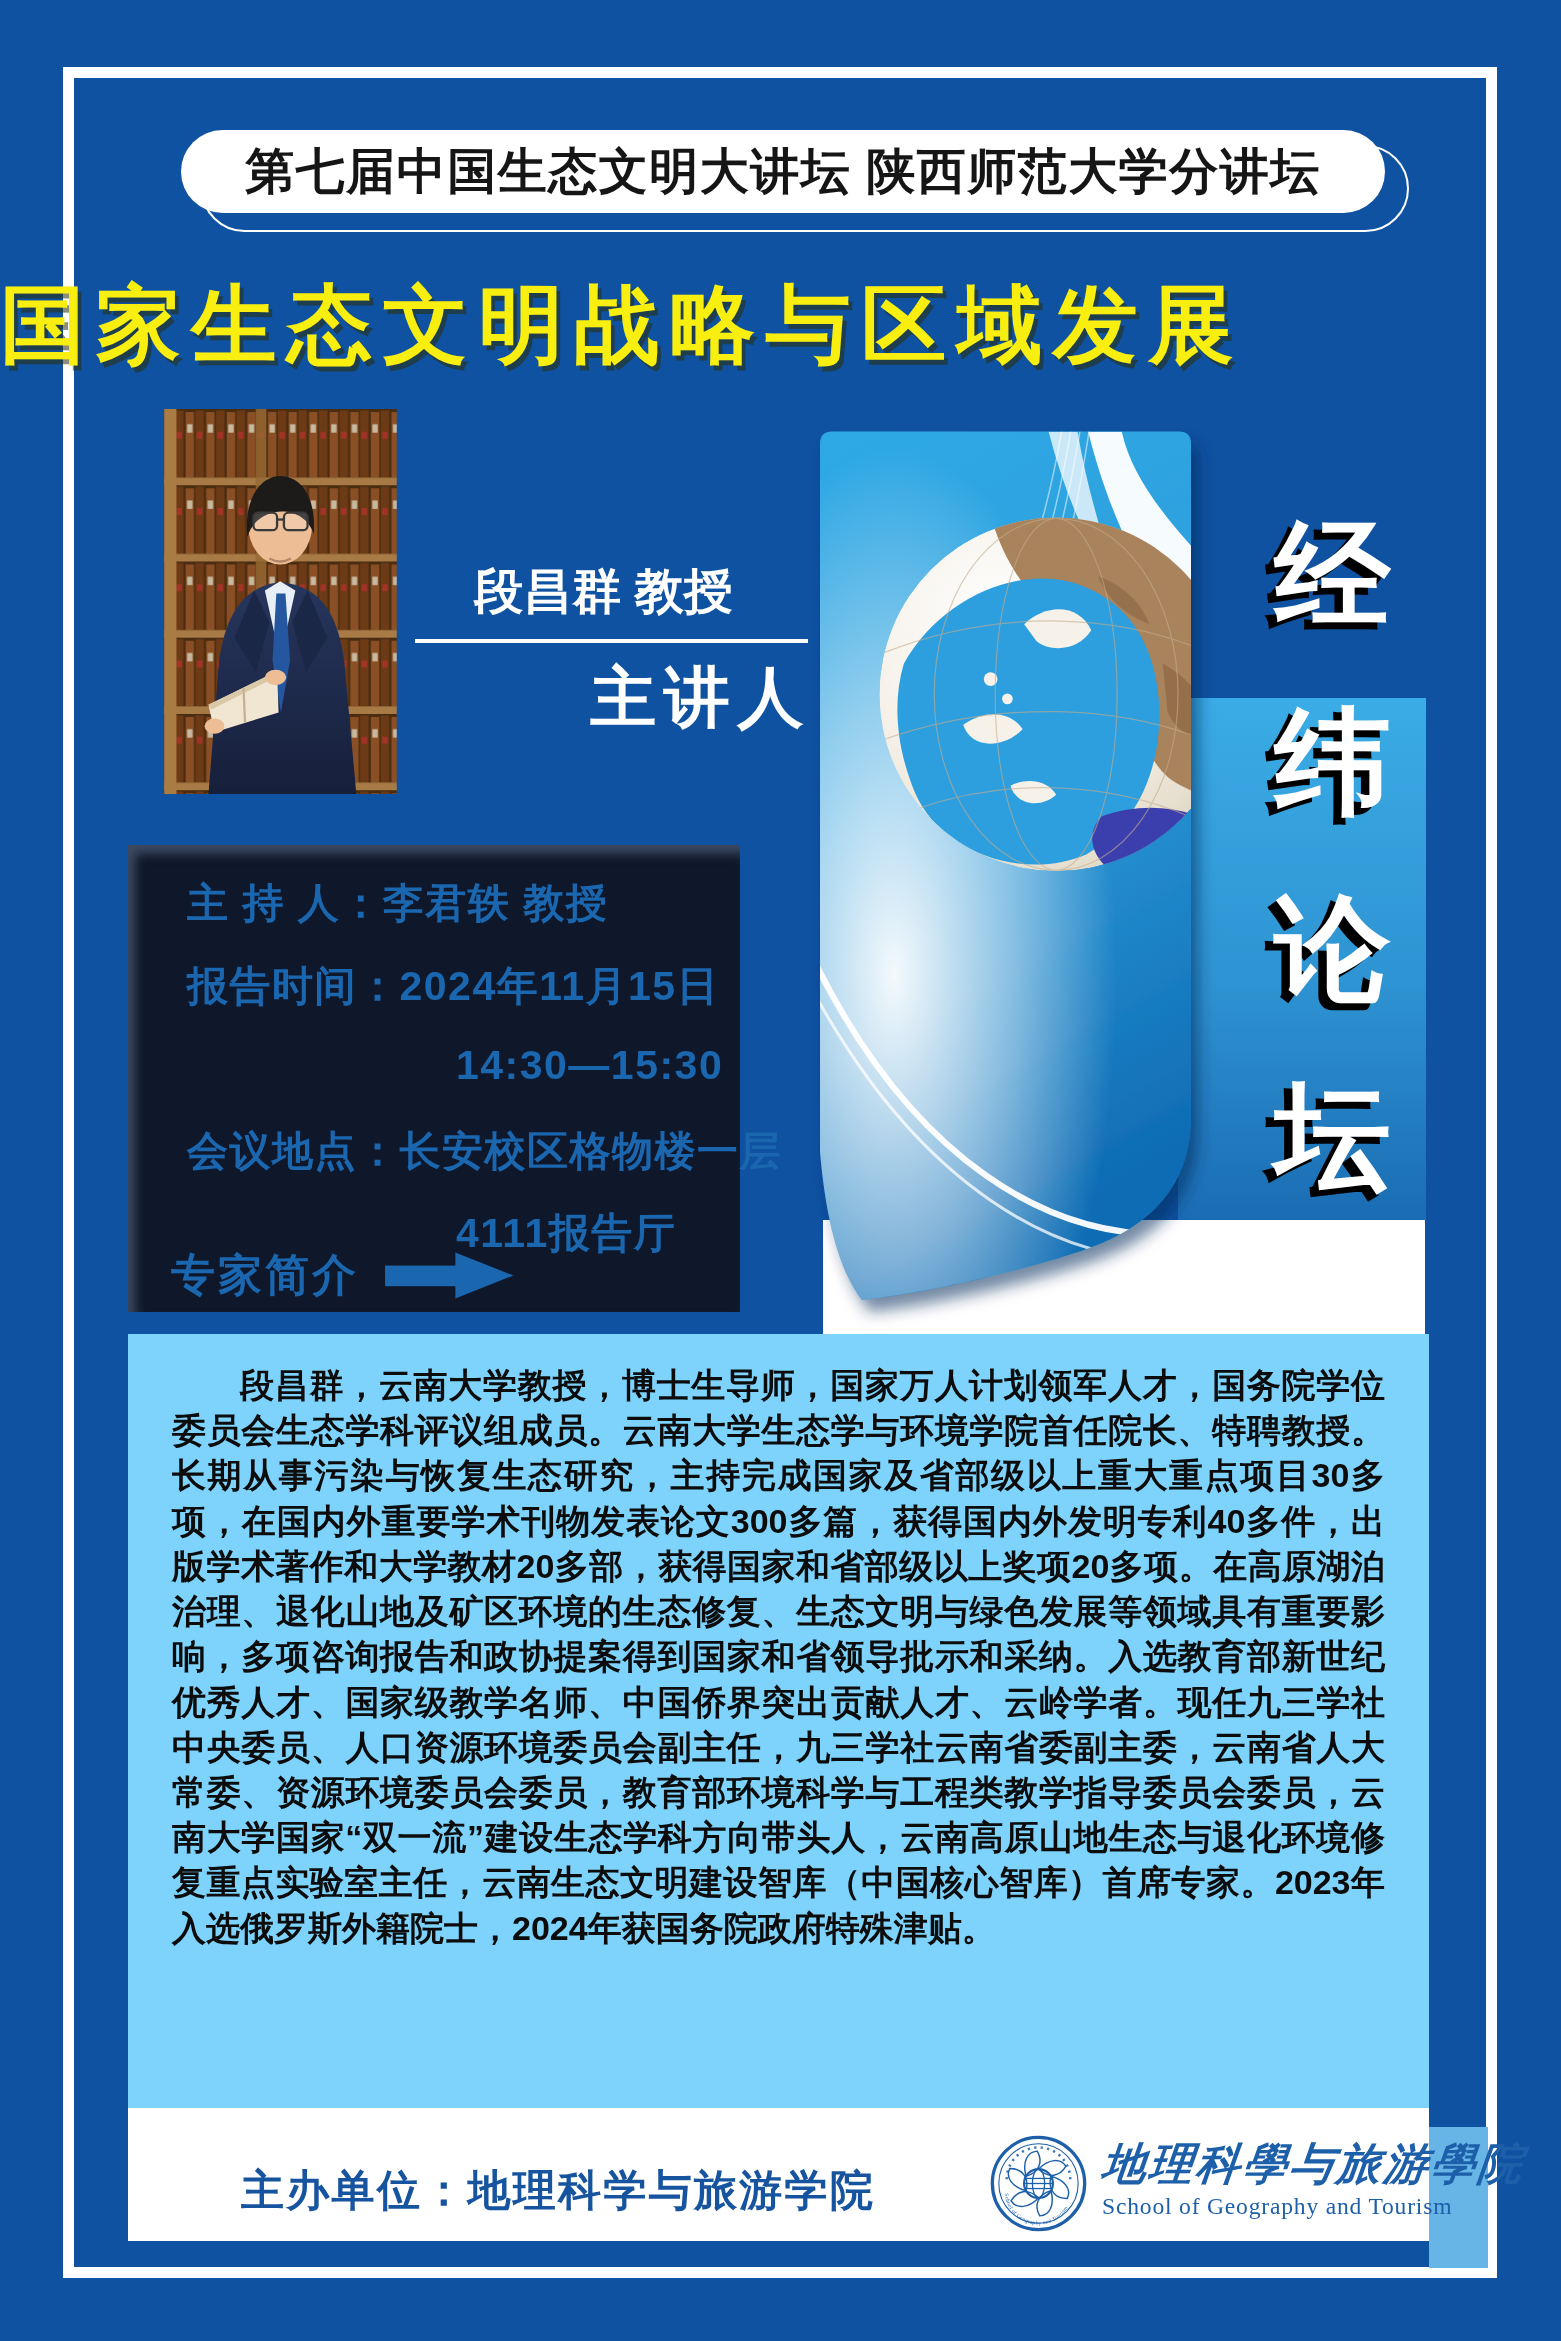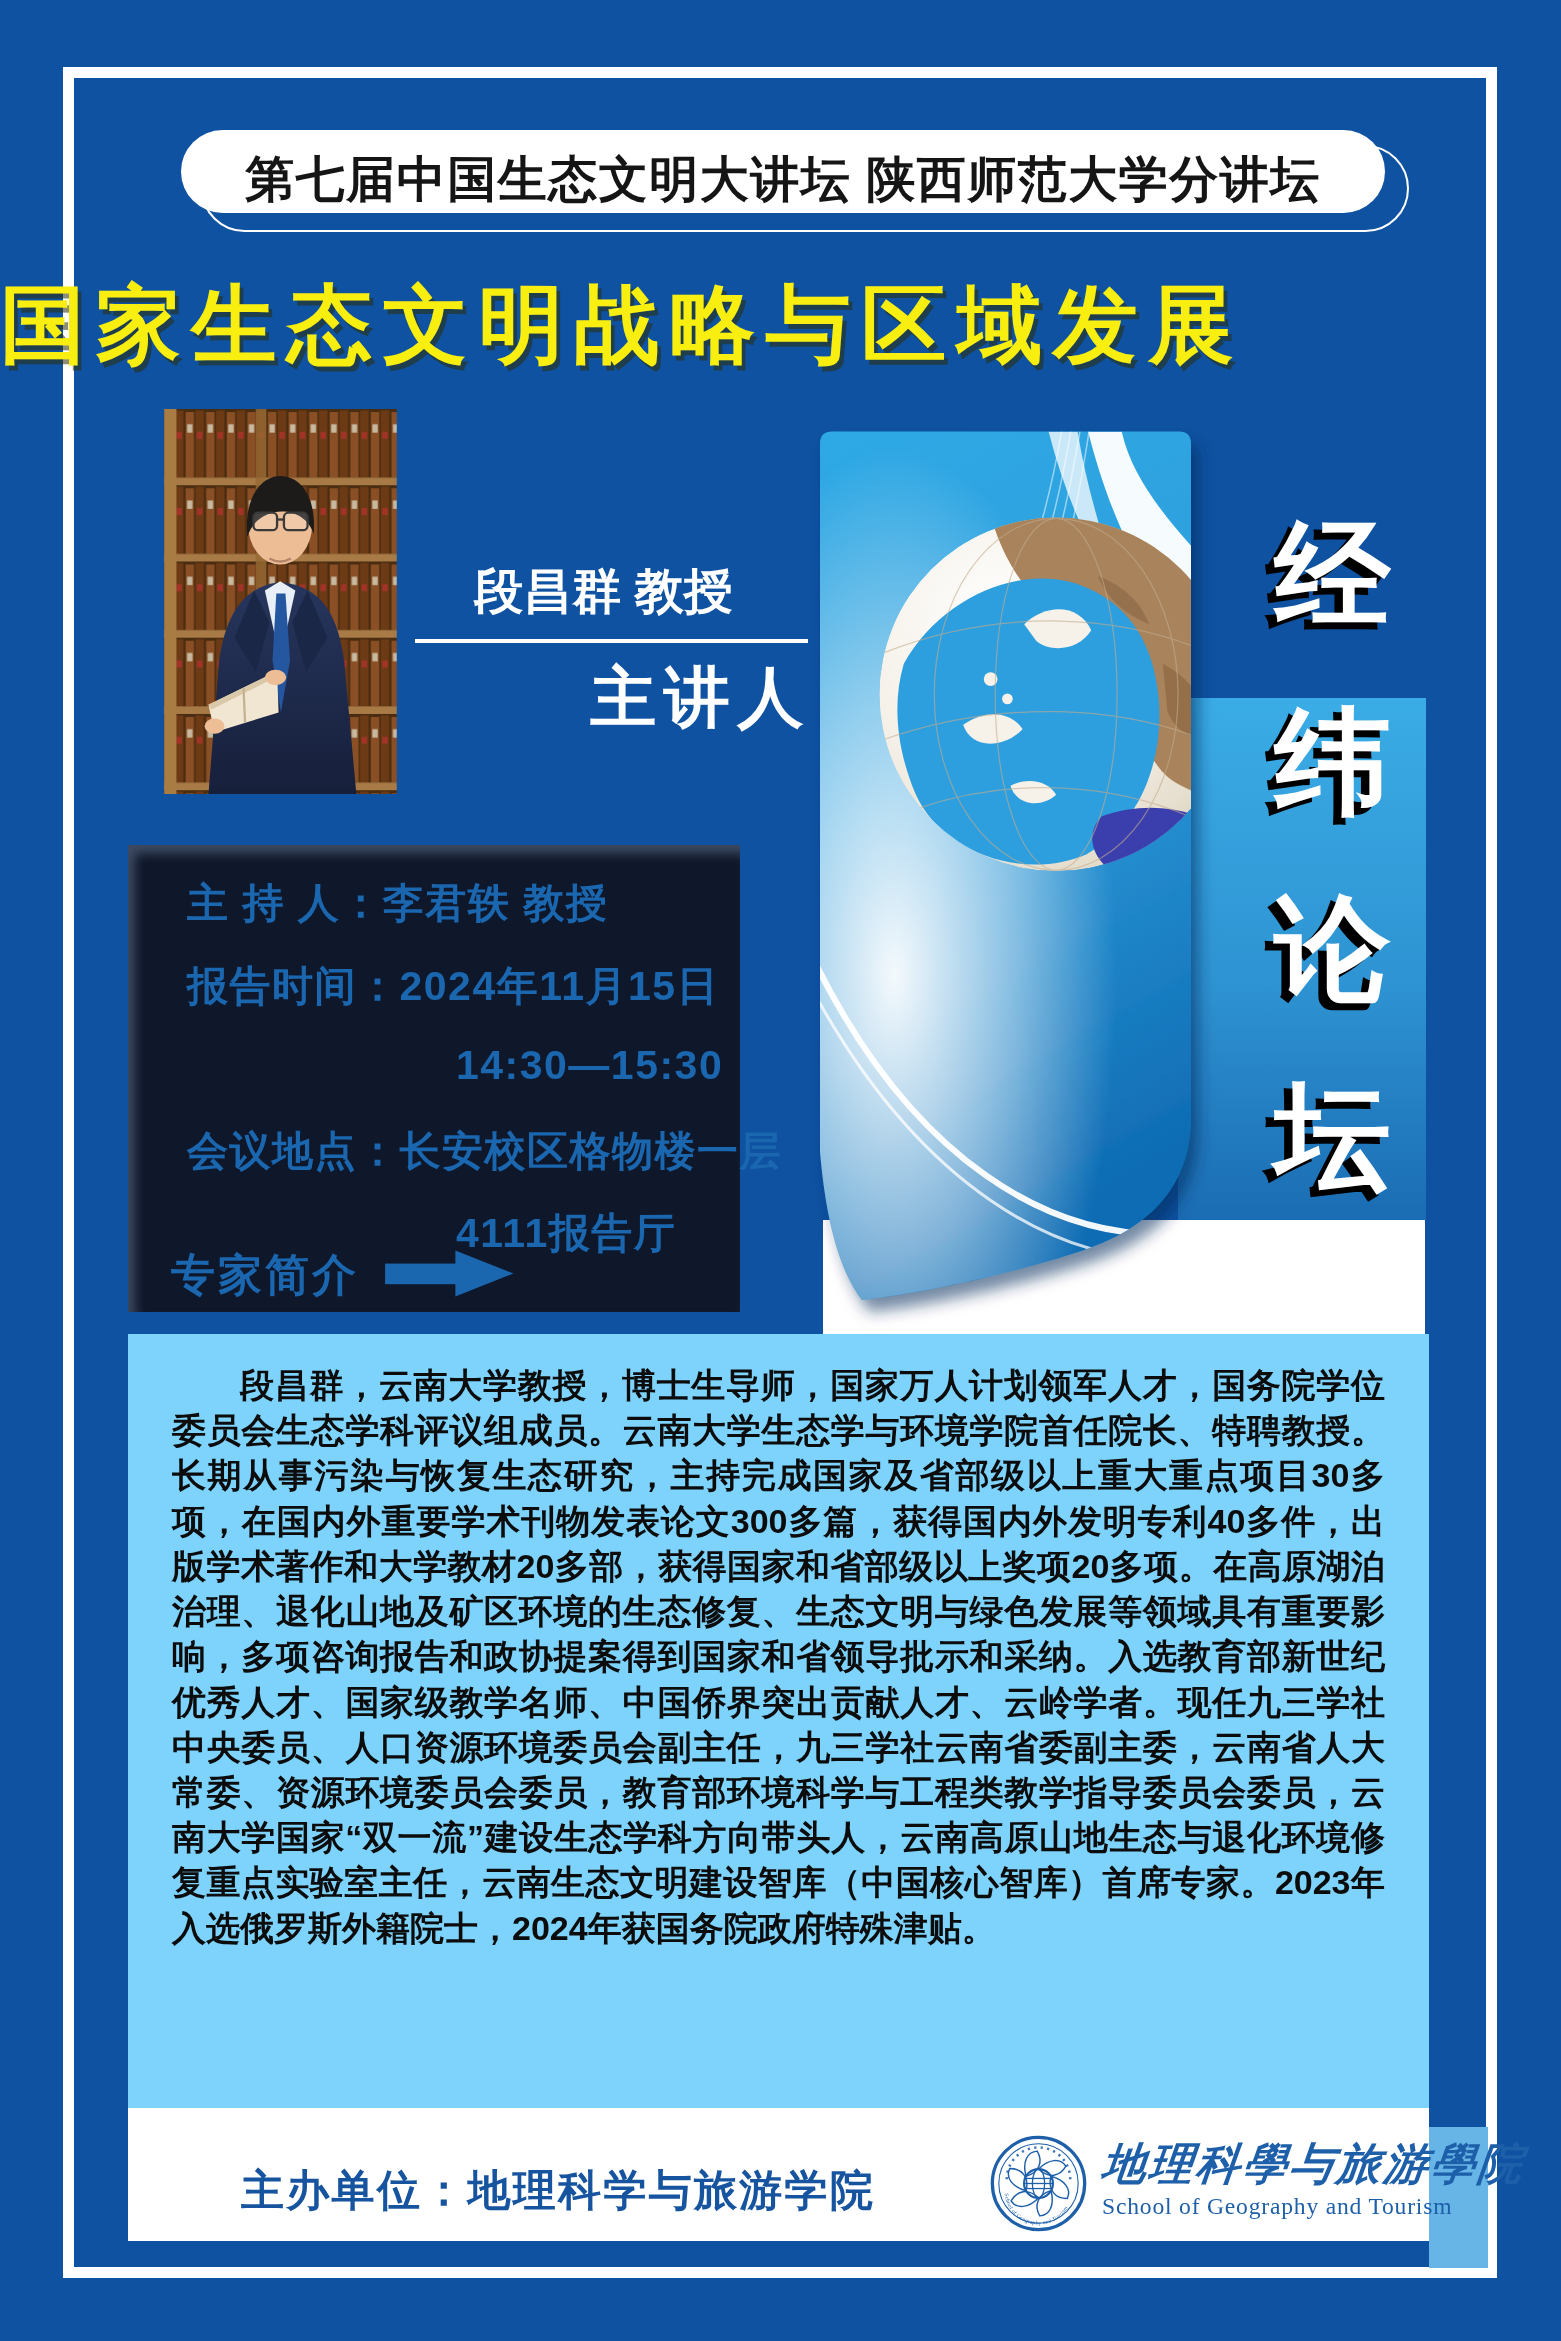--- a/index.html
+++ b/index.html
@@ -15,21 +15,21 @@
     border:11.4px solid #ffffff; box-sizing:border-box;
   }
   
   .banner-ring{
     left:201px; top:145px; width:1204px; height:83px;
     border:2.3px solid #ffffff; border-radius:46px;
   }
   .banner-pill{
     left:181px; top:130px; width:1204px; height:83px;
     background:#ffffff; border-radius:46px;
-    display:flex; align-items:flex-end; justify-content:center;
+    display:flex; align-items:center; justify-content:center;
   }
   .banner-pill span{
     color:#151515; font-size:49px; font-weight:900; letter-spacing:1.5px; white-space:nowrap;
   }
   
   .main-title{
     left:0; top:268px; width:1561px; 
     color:#f8ee10; font-size:85px; font-weight:900; letter-spacing:10.7px; white-space:nowrap;
     text-shadow:3.8px 4.6px 0 rgba(45,45,10,0.55);
   }
@@ -63,21 +63,21 @@
   .info-box{
     left:128px; top:845px; width:612px; height:467px; background:#0f172a;
     box-shadow:inset 6.9px 8.4px 10.7px rgba(150,175,205,0.35);
   }
   .info-row{
     position:absolute; left:59px; white-space:nowrap;
     color:#1a66af; font-size:41px; font-weight:800; letter-spacing:1.5px;
   }
   .info-row.indent{ left:328px; }
   .expert-row{
-    position:absolute; left:43px; top:401px; display:flex; gap:26px;
+    position:absolute; left:43px; top:401px; display:flex; align-items:center; gap:26px;
   }
   .expert-row .label{ color:#1a66af; font-size:44px; font-weight:900; letter-spacing:3px; }
   
   .bio-box{
     left:128px; top:1334px; width:1301px; height:774px; background:#7dd3fc;
     box-sizing:border-box; padding:29px 44px 0 44px;
   }
   .bio-box p{
     margin:0; color:#0c0c0c; font-size:34px; line-height:1.33; font-weight:600;
     text-align:justify; text-indent:2em;

